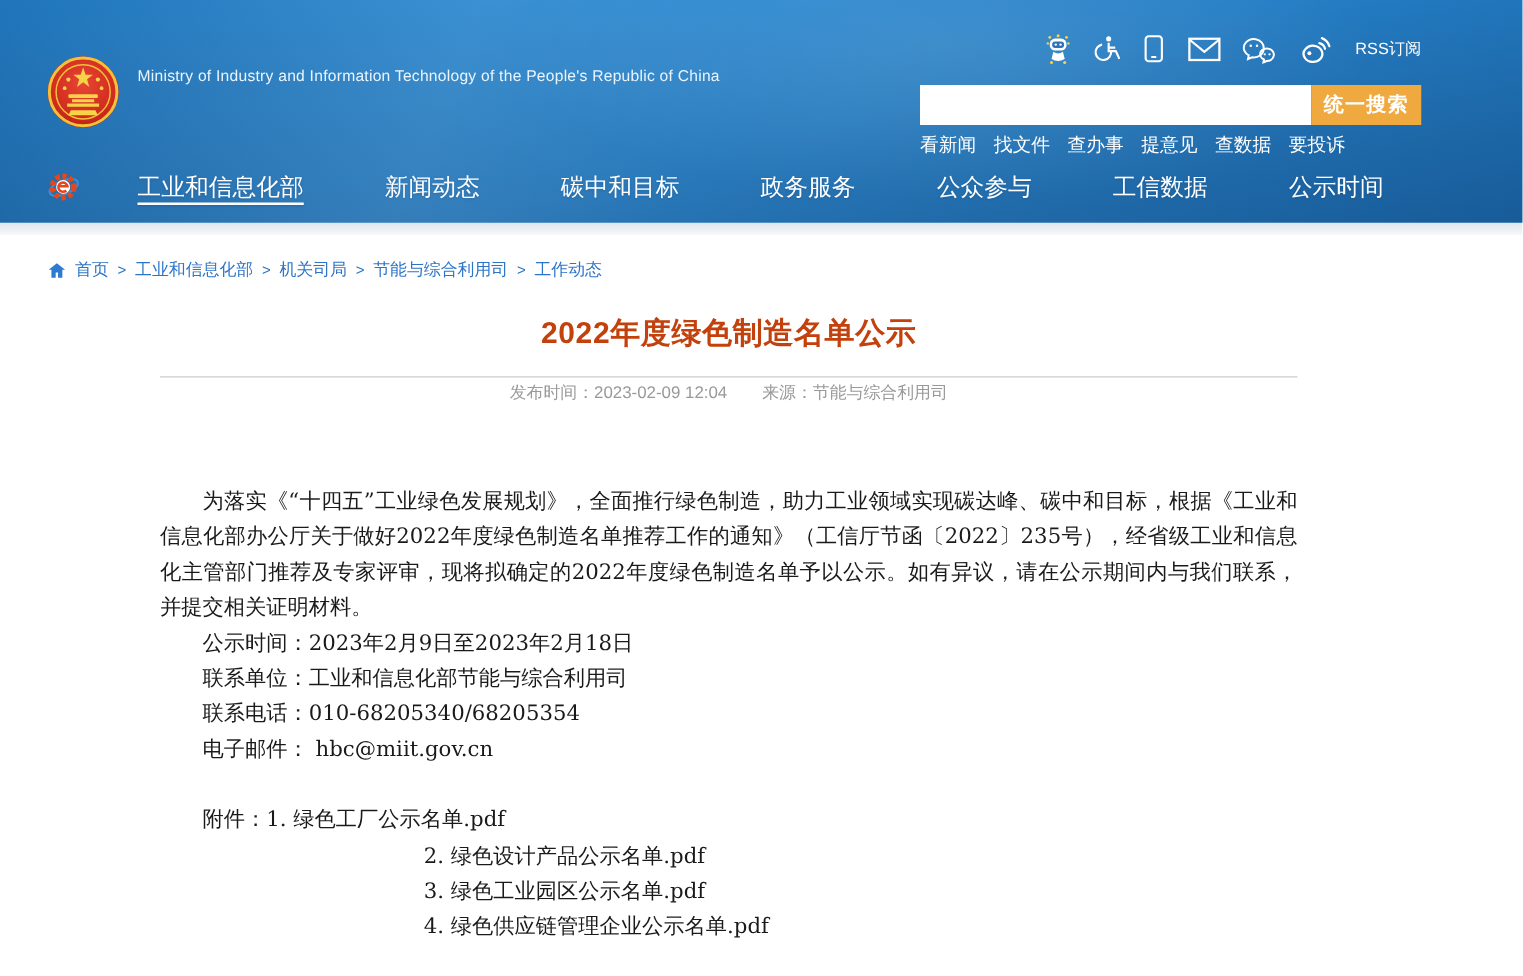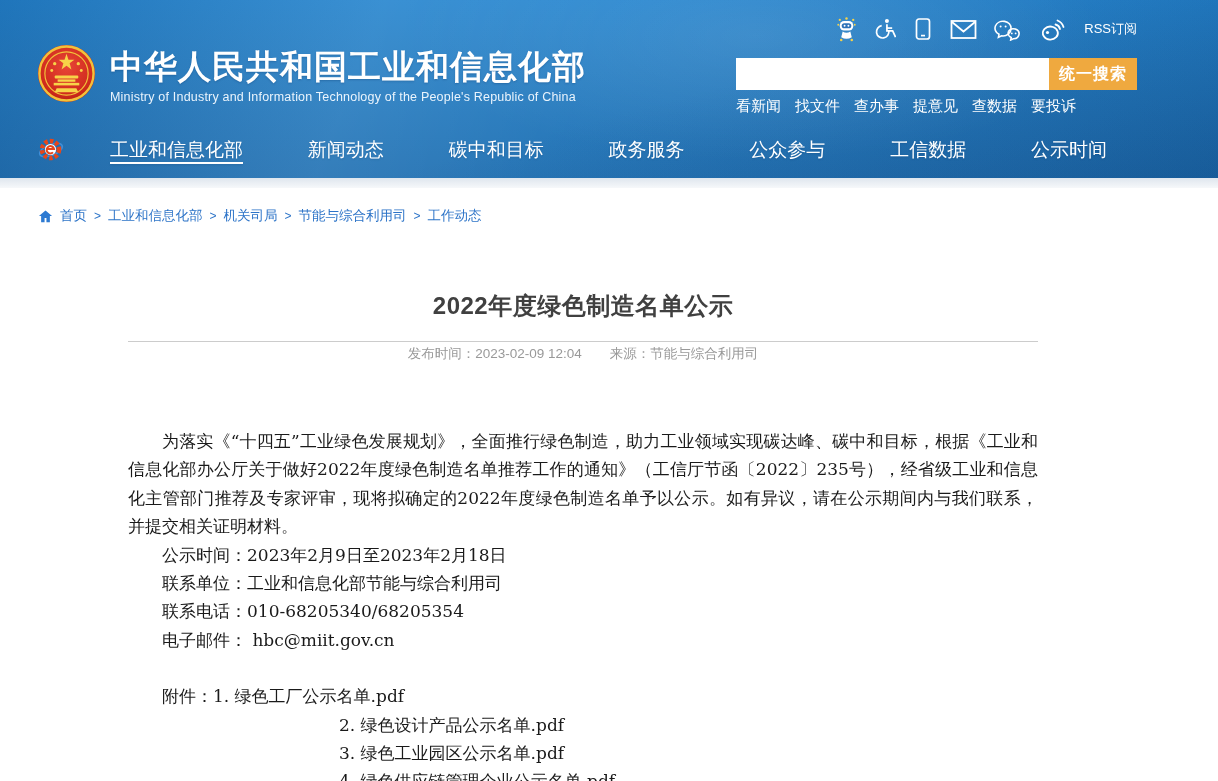--- a/index.html
+++ b/index.html
@@ -18,21 +18,21 @@
       linear-gradient(165deg, transparent 55%, rgba(12,52,100,.18) 100%),
       radial-gradient(ellipse 500px 180px at 62% 20%, rgba(255,255,255,.10), transparent 70%); }
   .header > * { position:relative; z-index:2; }
 
   .emblem { position:absolute; left:37px; top:44px; width:59px; height:59px; }
   .site-titles { position:absolute; left:110px; top:49px; color:#fff; }
   .site-name { font-size:33px; font-weight:bold; letter-spacing:1px; line-height:36px;
     text-shadow:0 1px 2px rgba(0,40,90,.25); }
   .site-name-en { font-size:12.5px; margin-top:5px; color:#eaf4fd; letter-spacing:.2px; }
 
-  .header-right { position:absolute; left:736px; top:16px; width:401px; }
+  .header-right { position:absolute; left:736px; top:26px; width:401px; }
   .icons-row { display:flex; justify-content:flex-end; align-items:center; gap:17px; height:26px; }
   .icons-row svg { display:block; }
   .rss-label { color:#fff; font-size:13px; margin-left:2px; cursor:pointer; }
   .search-row { margin-top:16px; display:flex; height:32px; }
   .search-input { flex:1; border:none; outline:none; height:32px; padding:0 10px;
     font-size:14px; background:#fff; }
   .search-btn { width:88px; height:32px; border:none; background:#efa93f; color:#fff;
     font-size:16px; font-weight:bold; font-family:inherit; letter-spacing:1px; cursor:pointer; }
   .quick-links { margin-top:7px; display:flex; gap:14px; }
   .quick-links a { color:#fff; font-size:15px; text-decoration:none; }
@@ -50,22 +50,22 @@
 
   
   .breadcrumb { margin:18px 0 0 38px; display:flex; align-items:center; gap:7px;
     font-size:13.5px; color:#2d74c8; height:20px; }
   .breadcrumb a { color:#2d74c8; text-decoration:none; }
   .breadcrumb .sep { color:#2d74c8; font-size:12px; }
   .home-icon { display:block; }
 
   
   .article { width:910px; margin-left:128px; }
-  .article-title { margin-top:64px; text-align:center; font-size:24px; font-weight:bold;
-    color:#404040; letter-spacing:.5px; }
+  .article-title { margin-top:24px; text-align:center; font-size:24px; font-weight:bold;
+    color:#c2410c; letter-spacing:.5px; }
   .title-divider { margin-top:19px; border:none; border-top:1px solid #ccc; height:0; }
   .article-meta { margin-top:3px; text-align:center; font-size:13.5px; color:#999; }
   .article-meta .meta-src { margin-left:28px; }
 
   .article-body { margin-top:64px; font-family:"DejaVu Serif","Liberation Serif",serif;
     font-size:17px; line-height:28.4px; color:#1a1a1a; }
   .article-body p { text-indent:2em; }
   .article-body .intro { text-align:justify; }
   .attachments { margin-top:28px; }
   .attach-first { text-indent:2em; }
@@ -92,21 +92,20 @@
       <circle cx="42" cy="20" r="1.7" fill="#f7d348"></circle>
     <circle cx="15" cy="27" r="1.5" fill="#f7d348"></circle>
       <circle cx="45" cy="27" r="1.5" fill="#f7d348"></circle>
     <rect x="18" y="32" width="24" height="3" rx="1" fill="#f7d348"></rect>
     <rect x="21" y="36" width="18" height="2.4" fill="#f7d348"></rect>
     <rect x="17" y="39.5" width="26" height="2.6" fill="#f7d348"></rect>
     <path d="M20 45 h20 l2 4 h-24 z" fill="#f7d348"></path>
   </svg>
 
   <div class="site-titles">
-    <div class="site-name">中华人民共和国工业和信息化部</div>
     <div class="site-name-en">Ministry of Industry and Information Technology of the People's Republic of China</div>
   </div>
 
   <div class="header-right">
     <div class="icons-row">
       <svg width="23" height="25" viewBox="0 0 24 26">
         <circle cx="5" cy="3" r="1.2" fill="#f7d348"></circle>
           <circle cx="12" cy="1.6" r="1.3" fill="#f7d348"></circle>
         <circle cx="19" cy="3" r="1.2" fill="#f7d348"></circle>
           <circle cx="3.4" cy="8" r="1" fill="#f7d348"></circle>

